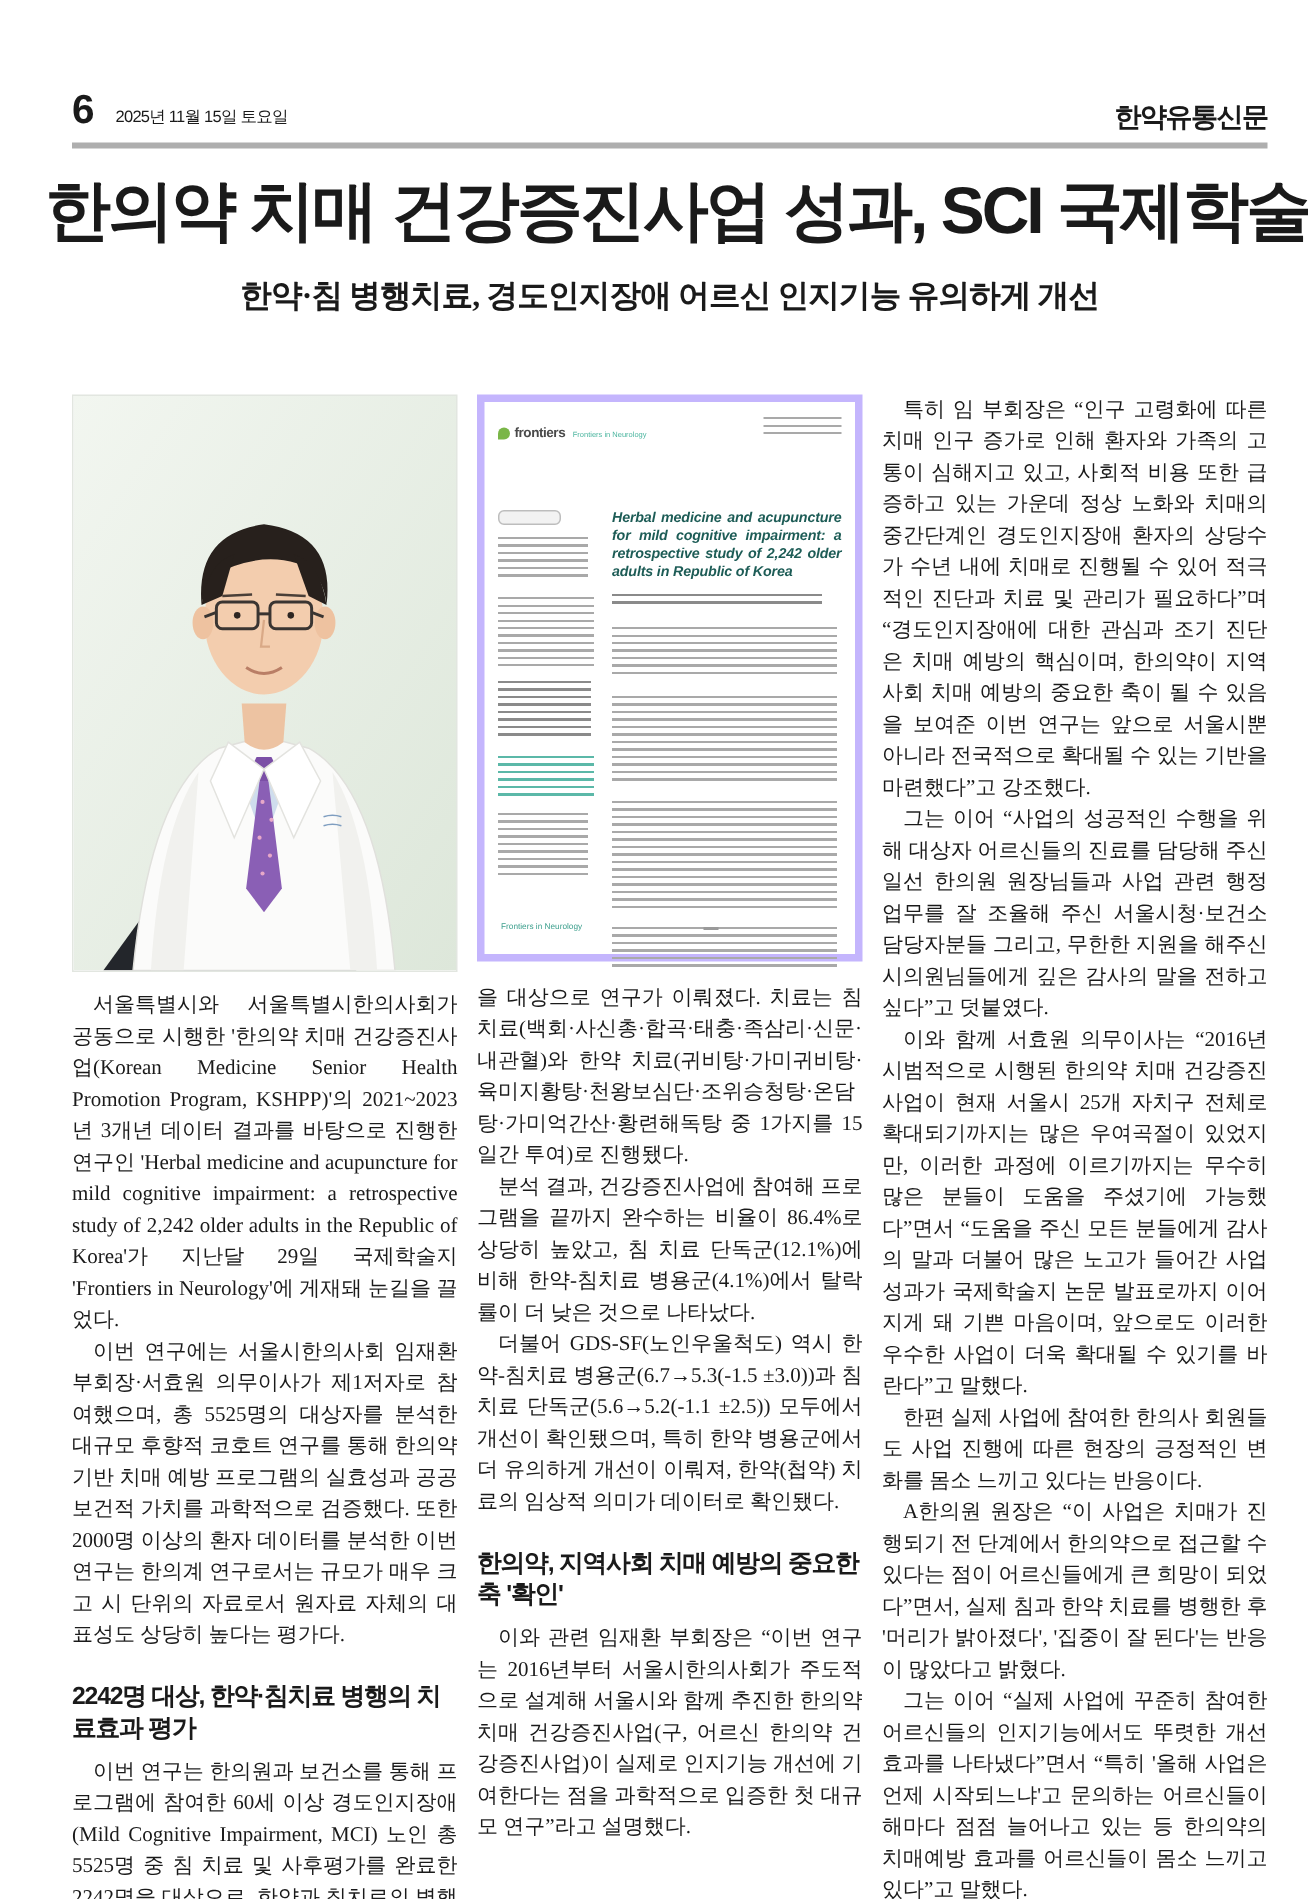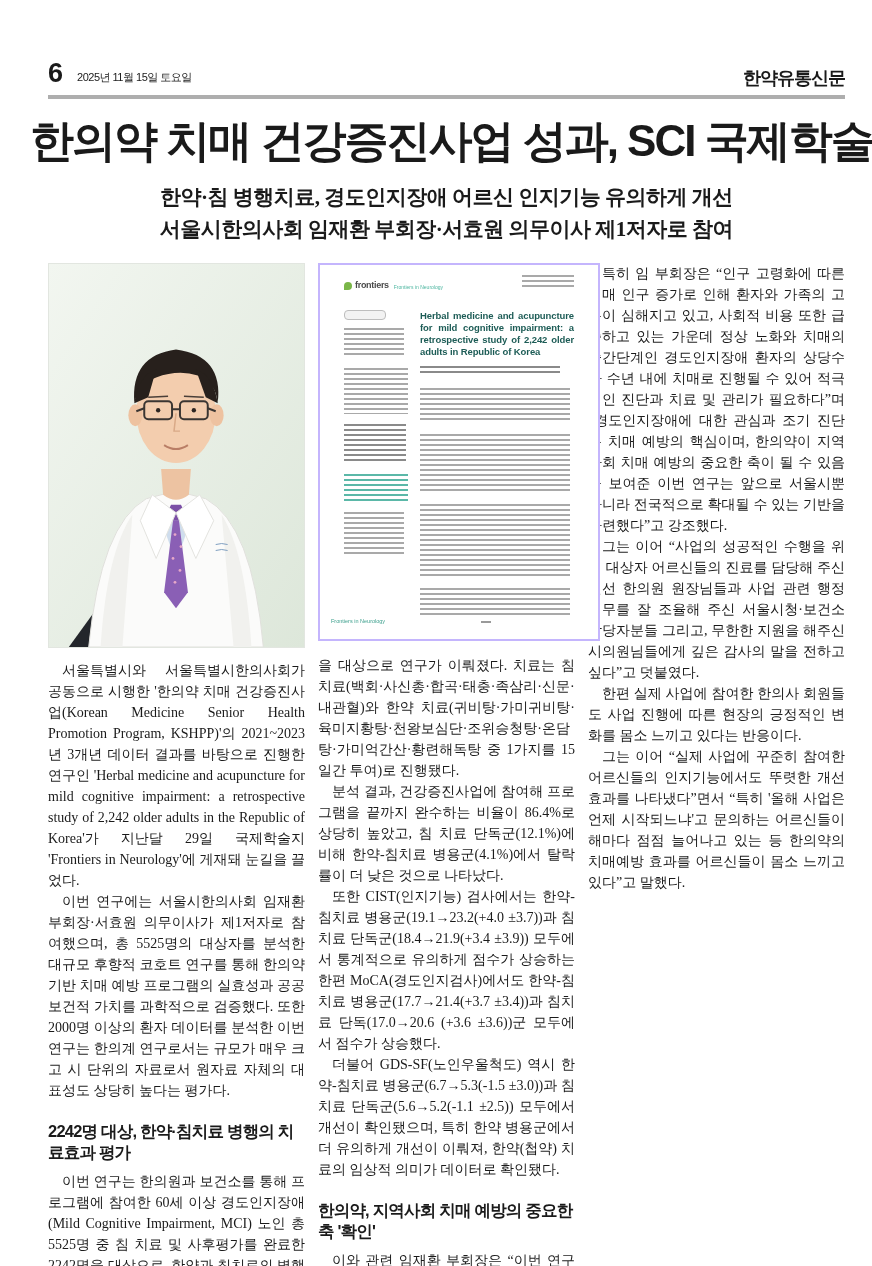--- a/index.html
+++ b/index.html
@@ -25,29 +25,29 @@
   .cols{position:absolute;top:263px;left:48px;width:797px;display:flex;gap:13px;}
   .col{width:257px;font-size:14px;line-height:21px;text-align:justify;}
   .bp{margin:0;text-indent:1em;word-break:break-word;}
   .bp.noindent{text-indent:0;}
   .colsub{font-family:"Liberation Sans","DejaVu Sans",sans-serif;font-weight:800;font-size:16.5px;
     letter-spacing:-0.8px;margin:20px 0 8px 0;text-align:left;text-indent:0;}
   
   .photo{width:257px;height:385px;margin-bottom:12px;position:relative;overflow:hidden;border:1px solid #e2e6e0;box-sizing:border-box;}
   .photo svg{display:block;width:100%;height:100%;}
   
-  .journal{width:282px;height:378px;box-sizing:border-box;border:2px solid #c4b5fd;background:#fff;
-    margin-bottom:14px;padding:10px 24px;position:relative;font-family:"Liberation Sans","DejaVu Sans",sans-serif;}
+  .journal{width:257px;height:378px;box-sizing:border-box;border:5px solid #c4b5fd;background:#fff;
+    margin-bottom:14px;padding:10px 9px;position:relative;font-family:"Liberation Sans","DejaVu Sans",sans-serif;}
   .j-top{display:flex;align-items:flex-start;}
   .j-logo{display:flex;align-items:center;gap:3px;}
   .j-logomark{width:8px;height:8px;border-radius:50% 50% 50% 0;background:#7ab648;display:inline-block;}
   .j-logotext{font-weight:800;font-size:9px;color:#4a4a4a;letter-spacing:-0.3px;}
   .j-logosub{font-size:5px;color:#4db6a0;margin-left:5px;margin-top:2px;}
   .j-meta{margin-left:auto;width:52px;}
-  .j-body{display:flex;gap:10px;margin-top:12px;}
+  .j-body{display:flex;gap:10px;margin-top:39px;font-style:italic;}
   .j-side{width:66px;flex:none;}
   .j-main{flex:1;}
   .j-badge{width:40px;height:8px;border:1px solid #bdbdbd;border-radius:4px;margin-bottom:8px;background:#f2f2f2;}
   .j-title{color:#1d5c56;font-weight:700;font-size:9.5px;line-height:12px;letter-spacing:-0.1px;}
   .fk{background:repeating-linear-gradient(to bottom,#a9a9a9 0 1.6px,transparent 1.6px 5px);}
   .fk.dark{background:repeating-linear-gradient(to bottom,#8a8a8a 0 1.6px,transparent 1.6px 5px);}
   .fk.teal{background:repeating-linear-gradient(to bottom,#5bb8a8 0 1.6px,transparent 1.6px 5px);}
   .j-foot{position:absolute;left:11px;right:11px;bottom:7px;display:flex;align-items:center;}
   .j-footleft{color:#3ea08e;font-size:5.5px;}
   .j-footpage{margin:0 auto;width:10px;height:2px;background:#9a9a9a;}
@@ -59,21 +59,20 @@
 
   <div class="hdr">
     <span class="pageno">6</span>
     <span class="date">2025년 11월 15일 토요일</span>
     <span class="masthead">한약유통신문</span>
   </div>
   <div class="hdr-rule"></div>
 
   <div class="headline">한의약 치매 건강증진사업 성과, SCI 국제학술지 게재</div>
   <div class="subhead s1">한약·침 병행치료, 경도인지장애 어르신 인지기능 유의하게 개선</div>
-  <div class="subhead s2">서울시한의사회 임재환 부회장·서효원 의무이사 제1저자로 참여</div>
 
   <div class="cols">
 
     <div class="col">
       <div class="photo">
         <svg viewBox="0 0 257 385" preserveAspectRatio="none">
           <defs>
             <linearGradient id="bgG" x1="0" y1="0" x2="1" y2="1">
               <stop offset="0" stop-color="#f2f6f0"></stop>
                 <stop offset="1" stop-color="#dde7da"></stop>
@@ -171,28 +170,29 @@
             <div class="fk" style="height:30px;width:150px;margin-top:10px;"></div>
           </div>
         </div>
         <div class="j-foot">
           <span class="j-footleft">Frontiers in Neurology</span>
           <span class="j-footpage"></span>
         </div>
       </div>
       <p class="bp noindent">을 대상으로 연구가 이뤄졌다. 치료는 침 치료(백회·사신총·합곡·태충·족삼리·신문·내관혈)와 한약 치료(귀비탕·가미귀비탕·육미지황탕·천왕보심단·조위승청탕·온담탕·가미억간산·황련해독탕 중 1가지를 15일간 투여)로 진행됐다.</p>
       <p class="bp">분석 결과, 건강증진사업에 참여해 프로그램을 끝까지 완수하는 비율이 86.4%로 상당히 높았고, 침 치료 단독군(12.1%)에 비해 한약-침치료 병용군(4.1%)에서 탈락률이 더 낮은 것으로 나타났다.</p>
-      <p class="bp">또한 CIST(인지기능) 검사에서는 한약-침치료 병용군(19.1→23.2(+4.0 ±3.7))과 침치료 단독군(18.4→21.9(+3.4 ±3.9)) 모두에서 통계적으로 유의하게 점수가 상승하는 한편 MoCA(경도인지검사)에서도 한약-침치료 병용군(17.7→21.4(+3.7 ±3.4))과 침치료 단독(17.0→20.6 (+3.6 ±3.6))군 모두에서 점수가 상승했다.</p>
       <p class="bp">더불어 GDS-SF(노인우울척도) 역시 한약-침치료 병용군(6.7→5.3(-1.5 ±3.0))과 침치료 단독군(5.6→5.2(-1.1 ±2.5)) 모두에서 개선이 확인됐으며, 특히 한약 병용군에서 더 유의하게 개선이 이뤄져, 한약(첩약) 치료의 임상적 의미가 데이터로 확인됐다.</p>
       <div class="colsub">한의약, 지역사회 치매 예방의 중요한 축 '확인'</div>
       <p class="bp">이와 관련 임재환 부회장은 “이번 연구는 2016년부터 서울시한의사회가 주도적으로 설계해 서울시와 함께 추진한 한의약 치매 건강증진사업(구, 어르신 한의약 건강증진사업)이 실제로 인지기능 개선에 기여한다는 점을 과학적으로 입증한 첫 대규모 연구”라고 설명했다.</p>
     </div>
 
     <div class="col">
       <p class="bp">특히 임 부회장은 “인구 고령화에 따른 치매 인구 증가로 인해 환자와 가족의 고통이 심해지고 있고, 사회적 비용 또한 급증하고 있는 가운데 정상 노화와 치매의 중간단계인 경도인지장애 환자의 상당수가 수년 내에 치매로 진행될 수 있어 적극적인 진단과 치료 및 관리가 필요하다”며 “경도인지장애에 대한 관심과 조기 진단은 치매 예방의 핵심이며, 한의약이 지역사회 치매 예방의 중요한 축이 될 수 있음을 보여준 이번 연구는 앞으로 서울시뿐 아니라 전국적으로 확대될 수 있는 기반을 마련했다”고 강조했다.</p>
       <p class="bp">그는 이어 “사업의 성공적인 수행을 위해 대상자 어르신들의 진료를 담당해 주신 일선 한의원 원장님들과 사업 관련 행정 업무를 잘 조율해 주신 서울시청·보건소 담당자분들 그리고, 무한한 지원을 해주신 시의원님들에게 깊은 감사의 말을 전하고 싶다”고 덧붙였다.</p>
+      <p class="bp">이와 함께 서효원 의무이사는 “2016년 시범적으로 시행된 한의약 치매 건강증진사업이 현재 서울시 25개 자치구 전체로 확대되기까지는 많은 우여곡절이 있었지만, 이러한 과정에 이르기까지는 무수히 많은 분들이 도움을 주셨기에 가능했다”면서 “도움을 주신 모든 분들에게 감사의 말과 더불어 많은 노고가 들어간 사업성과가 국제학술지 논문 발표로까지 이어지게 돼 기쁜 마음이며, 앞으로도 이러한 우수한 사업이 더욱 확대될 수 있기를 바란다”고 말했다.</p>
       <p class="bp">한편 실제 사업에 참여한 한의사 회원들도 사업 진행에 따른 현장의 긍정적인 변화를 몸소 느끼고 있다는 반응이다.</p>
+      <p class="bp">A한의원 원장은 “이 사업은 치매가 진행되기 전 단계에서 한의약으로 접근할 수 있다는 점이 어르신들에게 큰 희망이 되었다”면서, 실제 침과 한약 치료를 병행한 후 '머리가 밝아졌다', '집중이 잘 된다'는 반응이 많았다고 밝혔다.</p>
       <p class="bp">그는 이어 “실제 사업에 꾸준히 참여한 어르신들의 인지기능에서도 뚜렷한 개선효과를 나타냈다”면서 “특히 '올해 사업은 언제 시작되느냐'고 문의하는 어르신들이 해마다 점점 늘어나고 있는 등 한의약의 치매예방 효과를 어르신들이 몸소 느끼고 있다”고 말했다.</p>
 
     </div>
 
   </div>
 </div>
 
 </body></html>

